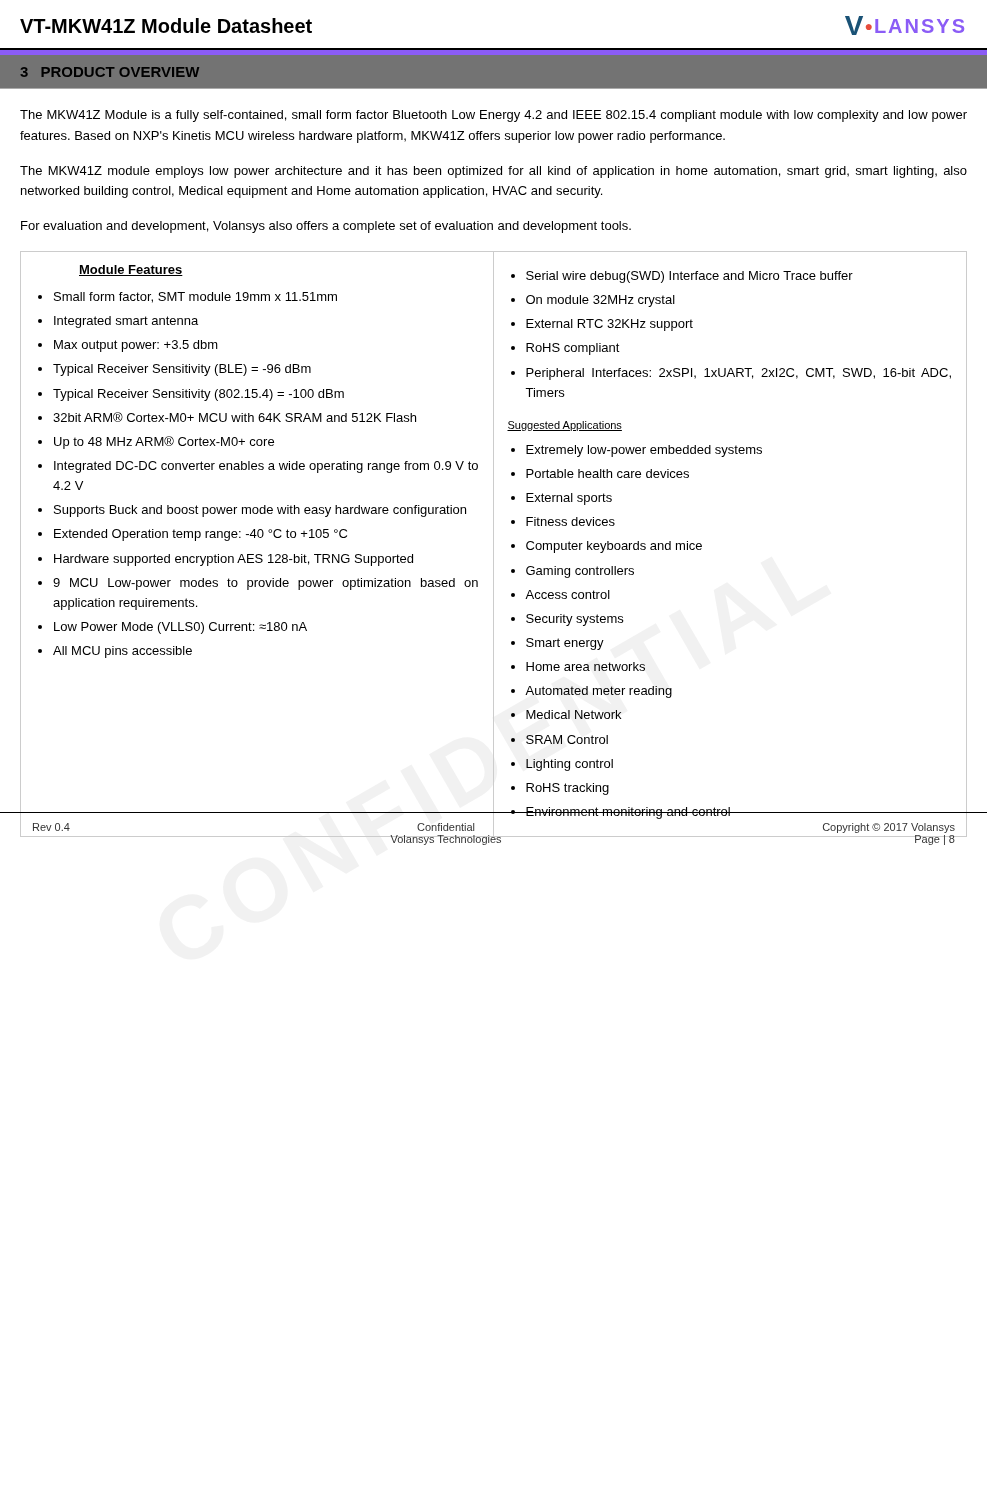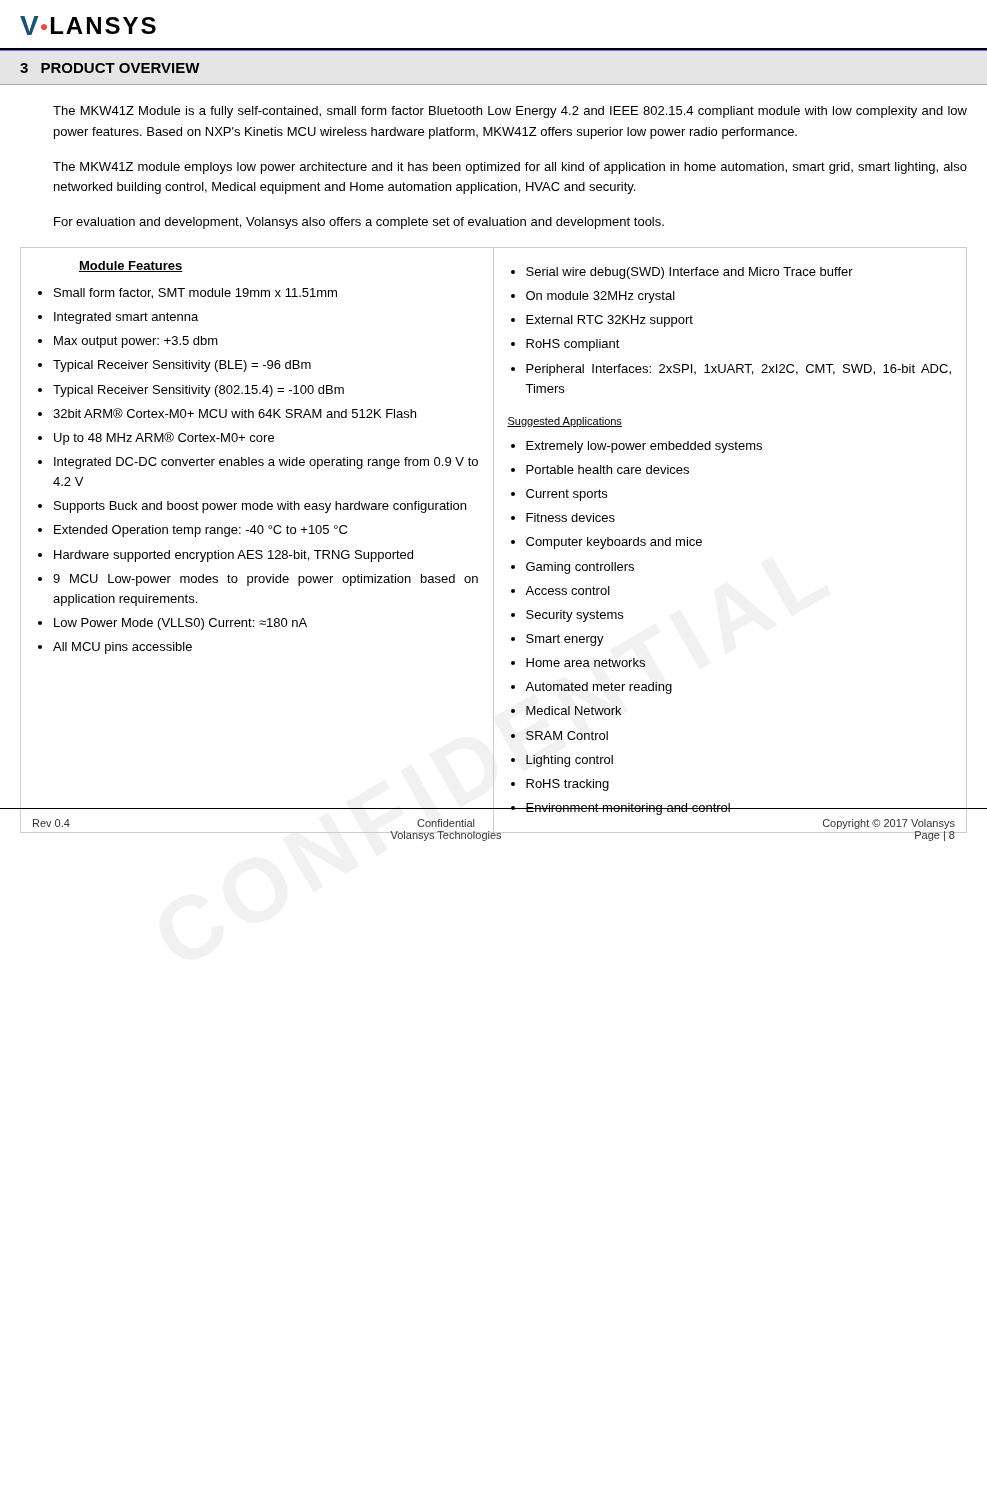--- a/index.html
+++ b/index.html
@@ -26,43 +26,42 @@
       font-weight: bold;
       color: #000;
     }
     .logo-area {
       display: flex;
       align-items: center;
     }
 
     
     .section-heading {
-      background: #e5e5e5;
+      background: #737373;
       padding: 8px 20px;
       margin: 0;
       font-size: 15px;
       font-weight: bold;
       color: #000;
-      border-top: 1px solid #8b5cf6;
+      border-top: 5px solid #8b5cf6;
       border-bottom: 1px solid #aaa;
     }
     .section-heading span.num {
       margin-right: 8px;
     }
 
     
     .main-content {
       padding: 16px 20px;
     }
 
     .intro-para {
       margin-bottom: 14px;
       line-height: 1.6;
       text-align: justify;
-      margin-left: 33px;
     }
 
     .two-col {
       display: flex;
       gap: 0;
       margin-top: 10px;
       border: 1px solid #ccc;
     }
     .col-left {
       width: 50%;
@@ -141,24 +140,25 @@
     }
   </style>
 </head>
 <body>
 
 <div class="watermark">CONFIDENTIAL</div>
 
 <div class="content-wrap">
 
   <div class="header">
+    <div class="header-title">VT-MKW41Z Module Datasheet</div>
     <div class="logo-area">
       <span style="font-size:28px;font-weight:bold;color:#1a5276;">V</span>
       <span style="font-size:14px;color:#e74c3c;font-weight:bold;vertical-align:super;margin: 0 1px;">●</span>
-      <span style="font-size:24px;font-weight:bold;color:#000000;letter-spacing:2px;">LANSYS</span>
+      <span style="font-size:20px;font-weight:bold;color:#8b5cf6;letter-spacing:2px;">LANSYS</span>
     </div>
   </div>
 
   <div class="section-heading">
     <span class="num">3</span>
     <span>PRODUCT OVERVIEW</span>
   </div>
 
   <div class="main-content">
     <p class="intro-para">The MKW41Z Module is a fully self-contained, small form factor Bluetooth Low Energy 4.2 and IEEE 802.15.4 compliant module with low complexity and low power features. Based on NXP's Kinetis MCU wireless hardware platform, MKW41Z offers superior low power radio performance.</p>
@@ -193,21 +193,21 @@
           <li>On module 32MHz crystal</li>
           <li>External RTC 32KHz support</li>
           <li>RoHS compliant</li>
           <li>Peripheral Interfaces: 2xSPI, 1xUART, 2xI2C, CMT, SWD, 16-bit ADC, Timers</li>
         </ul>
 
         <div class="suggested-heading">Suggested Applications</div>
         <ul class="feature-list">
           <li>Extremely low-power embedded systems</li>
           <li>Portable health care devices</li>
-          <li>Current sports</li>
+          <li>External sports</li>
           <li>Fitness devices</li>
           <li>Computer keyboards and mice</li>
           <li>Gaming controllers</li>
           <li>Access control</li>
           <li>Security systems</li>
           <li>Smart energy</li>
           <li>Home area networks</li>
           <li>Automated meter reading</li>
           <li>Medical Network</li>
           <li>SRAM Control</li>

